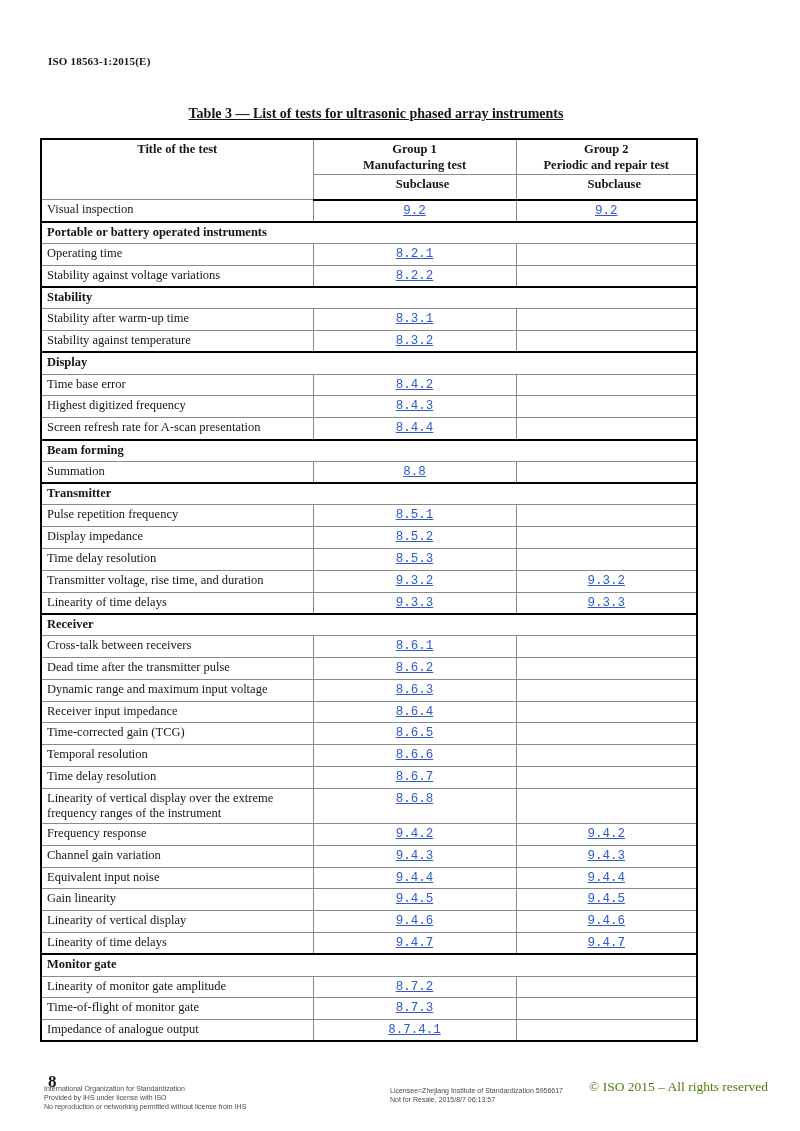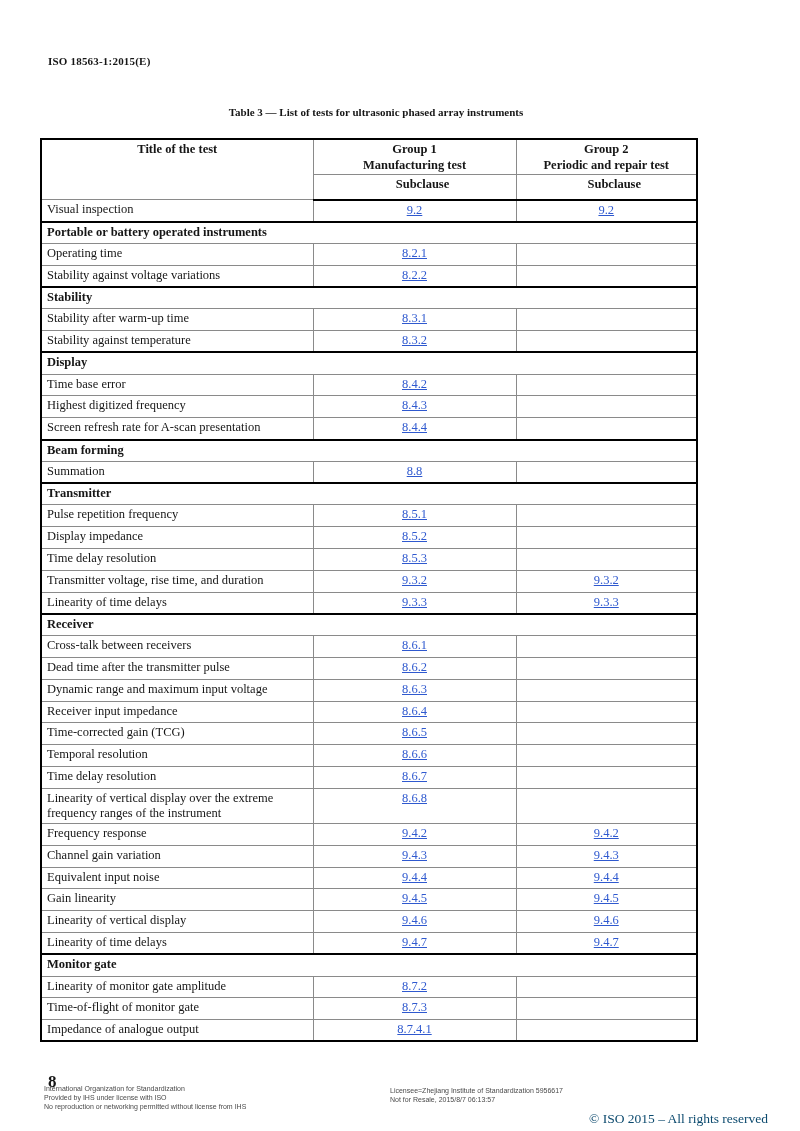--- a/index.html
+++ b/index.html
@@ -7,21 +7,21 @@
   body {
     width:800px; height:1131px; position:relative; overflow:hidden;
     font-family:"Liberation Serif", serif; color:#161616;
   }
   .doc-ref {
     position:absolute; left:48px; top:55px;
     font-size:11px; font-weight:bold; letter-spacing:0.2px;
   }
   .table-title {
     position:absolute; left:48px; top:106px; width:656px;
-    text-align:center; font-size:11px; font-weight:bold;
+    text-align:center; font-size:14px; font-weight:bold;text-decoration:underline;
   }
   table.tests {
     position:absolute; left:40px; top:138px; width:656px;
     border-collapse:collapse; table-layout:fixed;
     font-size:12.5px;
     border:2px solid #000;
   }
   table.tests th, table.tests td {
     border:1px solid #8a8a8a;
     padding:2px 5px 1px 5px;
@@ -32,36 +32,36 @@
   tr.head-top th { height:35px; }
   tr.head-sub th { height:25px; border-bottom:2px solid #000;padding-left:21px; }
   th.title-head { border-bottom:2px solid #000; }
   tbody td { height:21.8px; }
   td.title-cell { text-align:left; }
   td.sub-cell { text-align:center; }
   tr.section td {
     font-weight:bold; border-top:2px solid #000; text-align:left;
   }
   a.subclause {
-    color:#2f59cf; text-decoration:underline; cursor:pointer;
+    color:#2f59cf; text-decoration:underline; cursor:pointer;font-family:Liberation Mono, monospace;
   }
   
   .page-number {
     position:absolute; left:48px; top:1072px;
     font-size:17px; font-weight:bold;
   }
   .footer-small {
     font-family:"Liberation Sans", sans-serif;
     font-size:7px; line-height:9px; color:#4a4a4a;
   }
   .footer-left { position:absolute; left:44px; top:1084px; }
   .footer-license { position:absolute; left:390px; top:1086px; }
   .footer-copyright {
     position:absolute; right:32px; top:1079px;
-    font-size:13.5px; text-align:right; color:#0c4a6e;margin-top:32px;
+    font-size:13.5px; text-align:right; color:#4d7c0f;
   }
 </style>
 </head>
 <body>
 
 <div class="doc-ref">ISO 18563-1:2015(E)</div>
 
 <div class="table-title">Table 3 — List of tests for ultrasonic phased array instruments</div>
 
 <table class="tests">

